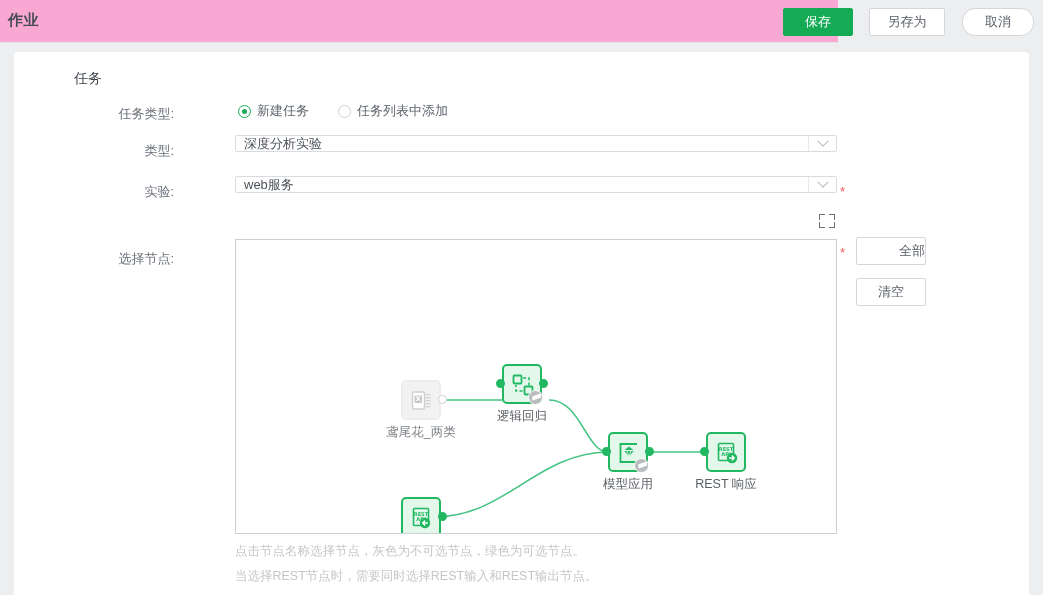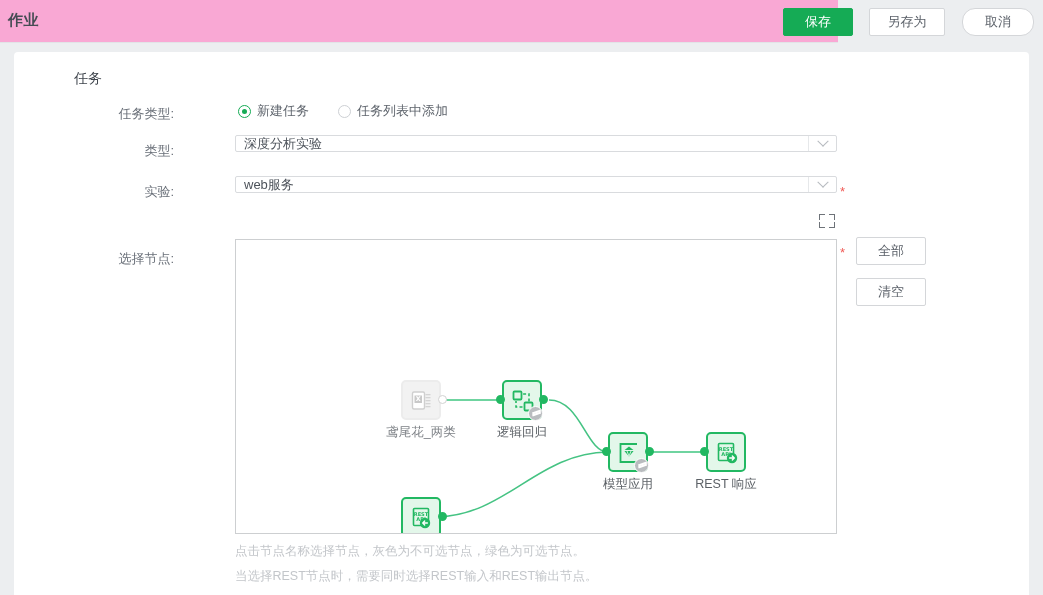--- a/index.html
+++ b/index.html
@@ -220,21 +220,21 @@
     <div class="expand-icon" style="left:805px; top:162px;">
       <i class="tl"></i>
         <i class="tr"></i>
         <i class="bl"></i>
         <i class="br"></i>
     </div>
 
     <div class="flabel" style="left:10px; top:198px;">选择节点:</div>
     <div class="req-star" style="left:826px; top:194px;">*</div>
 
-    <div class="side-btn" id="btn-all" style="left:842px; top:185px;">全部</div>
+    <div class="side-btn" id="btn-all" style="left:842px; top:185px;text-align:right;">全部</div>
     <div class="side-btn" id="btn-clear" style="left:842px; top:226px;">清空</div>
 
     <div class="canvas" style="left:221px; top:187px;">
 
       <svg class="wires">
 
         <path d="M 198,160 L 266,160" stroke="#6fd4a0" stroke-width="2" fill="none"></path>
 
         <path d="M 313,160 C 345,160 350,212 372,212" stroke="#45c383" stroke-width="1.6" fill="none"></path>
 
@@ -257,21 +257,21 @@
                 <rect x="15.5" y="14" width="5" height="1.3"></rect>
                 <rect x="15.5" y="17" width="5" height="1.3"></rect>
               </g>
             </svg>
           </div>
         </div>
         <span class="port gray right"></span>
         <div class="caption">鸢尾花_两类</div>
       </div>
 
-      <div class="node green" style="left:266px; top:140px;">
+      <div class="node green" style="left:266px; top:124px;">
         <div class="box">
           <div class="glyph">
             <svg viewBox="0 0 24 24" width="24" height="24">
               <rect x="2.5" y="2.5" width="8" height="8" rx="1" fill="none" stroke="#22b862" stroke-width="1.8"></rect>
               <rect x="13.5" y="13.5" width="8" height="8" rx="1" fill="none" stroke="#22b862" stroke-width="1.8"></rect>
               <path d="M 18,12.5 L 18,5 L 12,5" fill="none" stroke="#22b862" stroke-width="1.6" stroke-dasharray="3 2.2"></path>
               <path d="M 11.5,18 L 5,18 L 5,12" fill="none" stroke="#22b862" stroke-width="1.6" stroke-dasharray="3 2.2"></path>
             </svg>
           </div>
           <span class="badge"></span>

